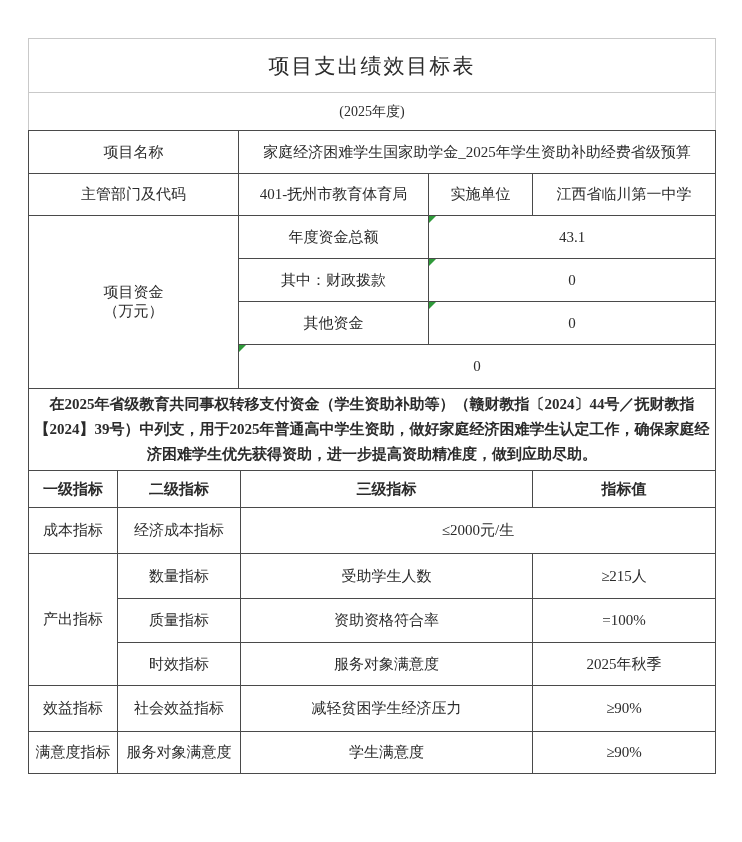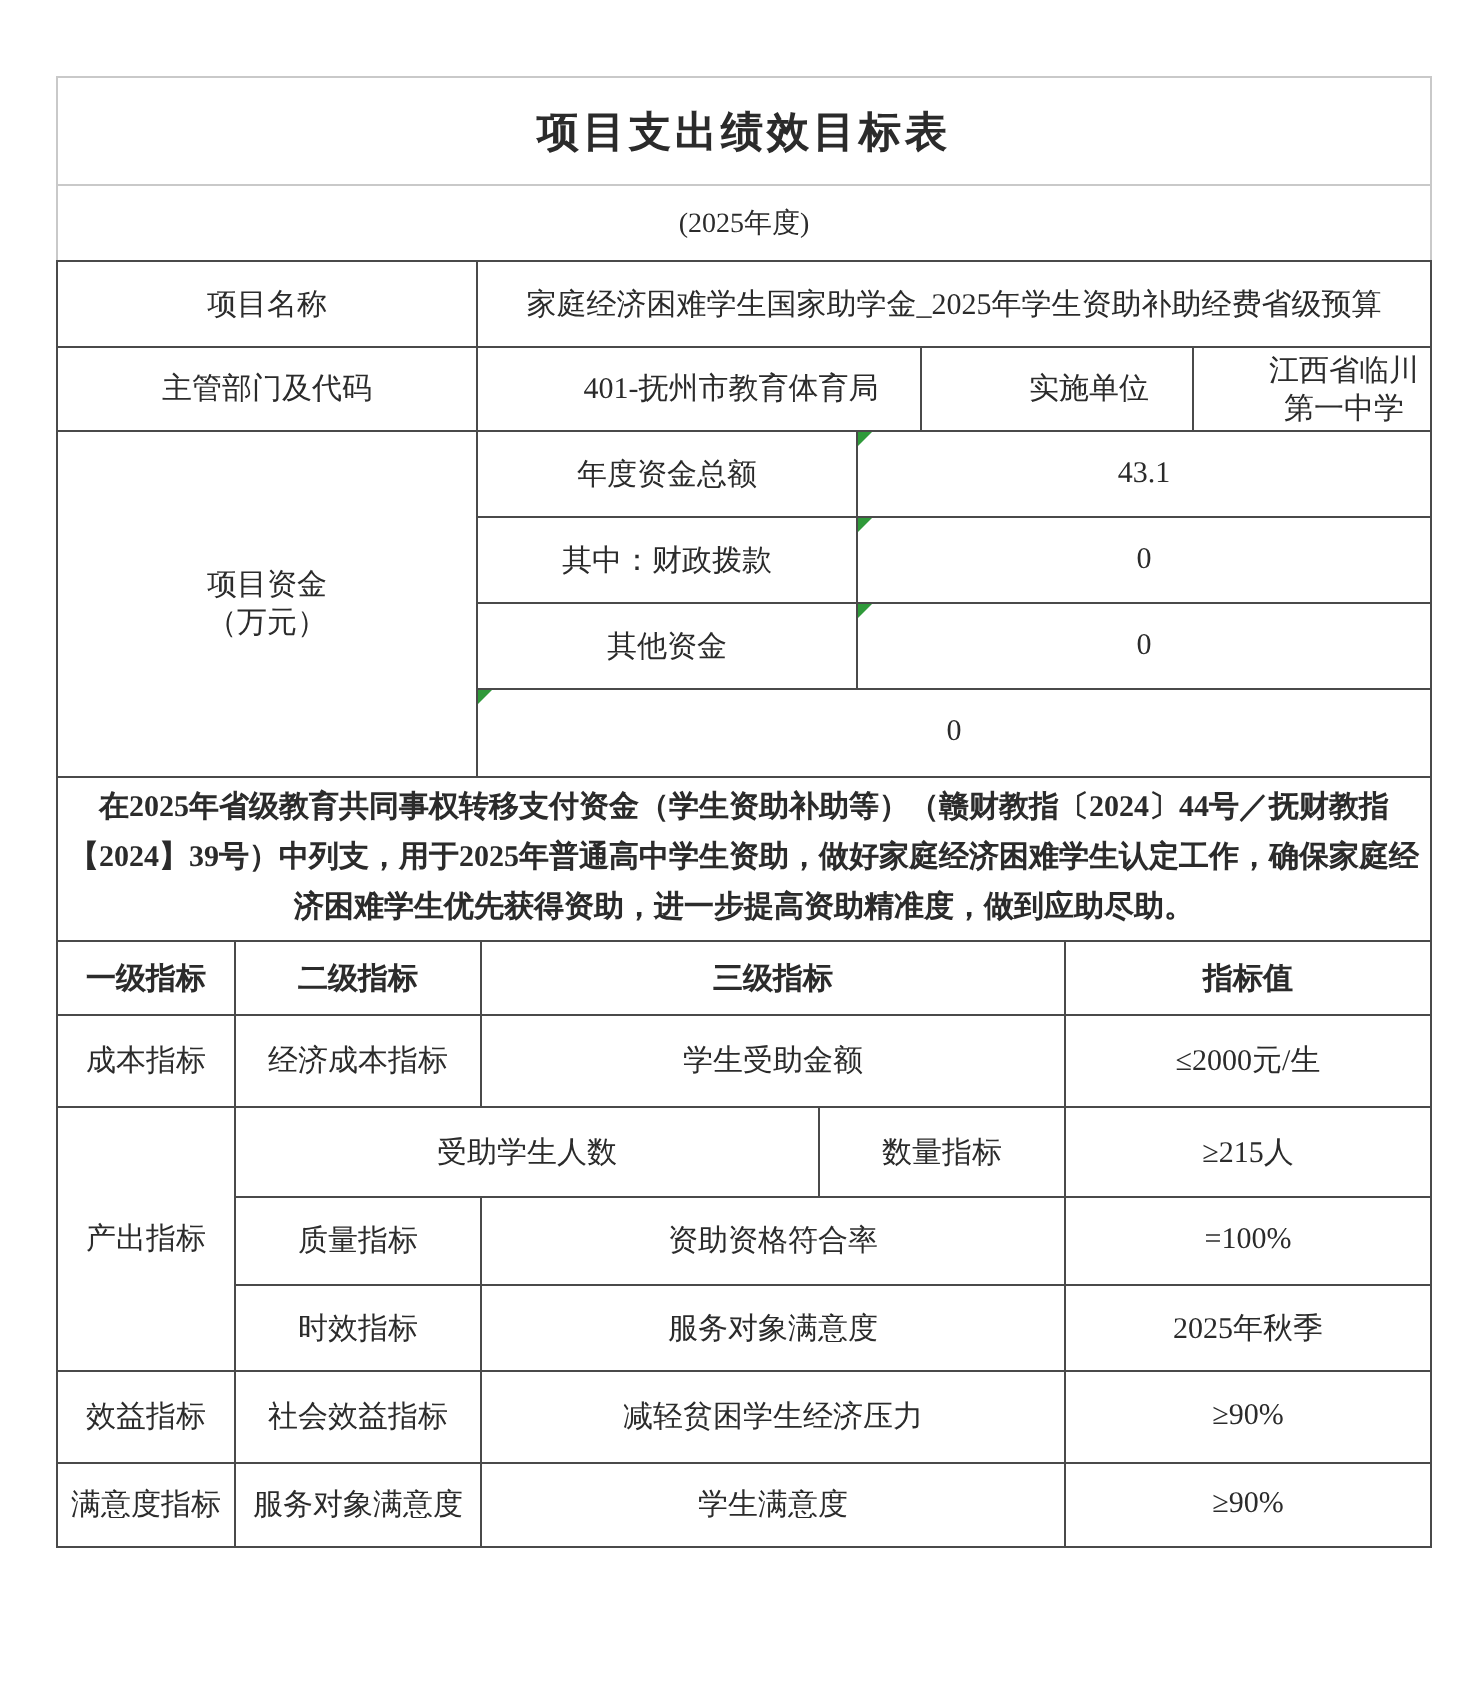--- a/index.html
+++ b/index.html
@@ -15,41 +15,41 @@
     font-family:"Liberation Serif","DejaVu Serif",serif;
     color:var(--text);
   }
   .sheet{position:absolute;left:28px;top:38px;width:688px;}
 
   
   .title-block{border:1px solid var(--border-light);}
   .title-row{
     height:54px;display:flex;align-items:center;justify-content:center;
     border-bottom:1px solid var(--border-light);
-    font-size:21px;font-weight:bold;letter-spacing:2px;
+    font-size:21px;font-weight:normal;letter-spacing:2px;
   }
   .subtitle-row{
     height:37px;display:flex;align-items:center;justify-content:center;
     font-size:14px;
     font-family:Liberation Serif, serif;
   }
 
   
   .tbody{border:1px solid var(--border-dark);margin-top:-1px;font-size:15px;}
   .row{display:flex;border-bottom:1px solid var(--border-dark);}
   .row:last-child{border-bottom:none;}
   .cell{
     display:flex;align-items:center;justify-content:center;text-align:center;
     border-right:1px solid var(--border-dark);
     padding:2px 3px;
   }
   .cell.last{border-right:none;flex:1;}
   .bold{font-weight:bold;}
 
-  .h43{height:43px;}  .h42{height:42px;gap:32px;}  .h36{height:36px;}
+  .h43{height:43px;}  .h42{height:42px;}  .h36{height:36px;}
   .h37{height:37px;}  .h46{height:46px;}  .h41{height:41px;}
 
   .w210{width:210px;} .w190{width:190px;} .w104{width:104px;}
   .w89{width:89px;}   .w123{width:123px;} .w292{width:292px;}
 
   
   .span-block{display:flex;}
   .span-left{
     display:flex;align-items:center;justify-content:center;text-align:left;
     border-right:1px solid var(--border-dark);padding:2px 3px;
@@ -149,30 +149,29 @@
     <div class="row h37 bold">
       <div class="cell w89">一级指标</div>
       <div class="cell w123">二级指标</div>
       <div class="cell w292">三级指标</div>
       <div class="cell last">指标值</div>
     </div>
 
     <div class="row h46">
       <div class="cell w89">成本指标</div>
       <div class="cell w123">经济成本指标</div>
-      <div class="cell w292">学生受助金额</div>
       <div class="cell last">≤2000元/生</div>
     </div>
 
     <div class="row span-block">
       <div class="span-left w89">产出指标</div>
       <div class="span-col">
         <div class="sub-row orow1">
+          <div class="cell w123">数量指标</div>
           <div class="cell w292">受助学生人数</div>
-          <div class="cell w123">数量指标</div>
           <div class="cell last">≥215人</div>
         </div>
         <div class="sub-row orow2">
           <div class="cell w123">质量指标</div>
           <div class="cell w292">资助资格符合率</div>
           <div class="cell last">=100%</div>
         </div>
         <div class="sub-row orow3">
           <div class="cell w123">时效指标</div>
           <div class="cell w292">服务对象满意度</div>

